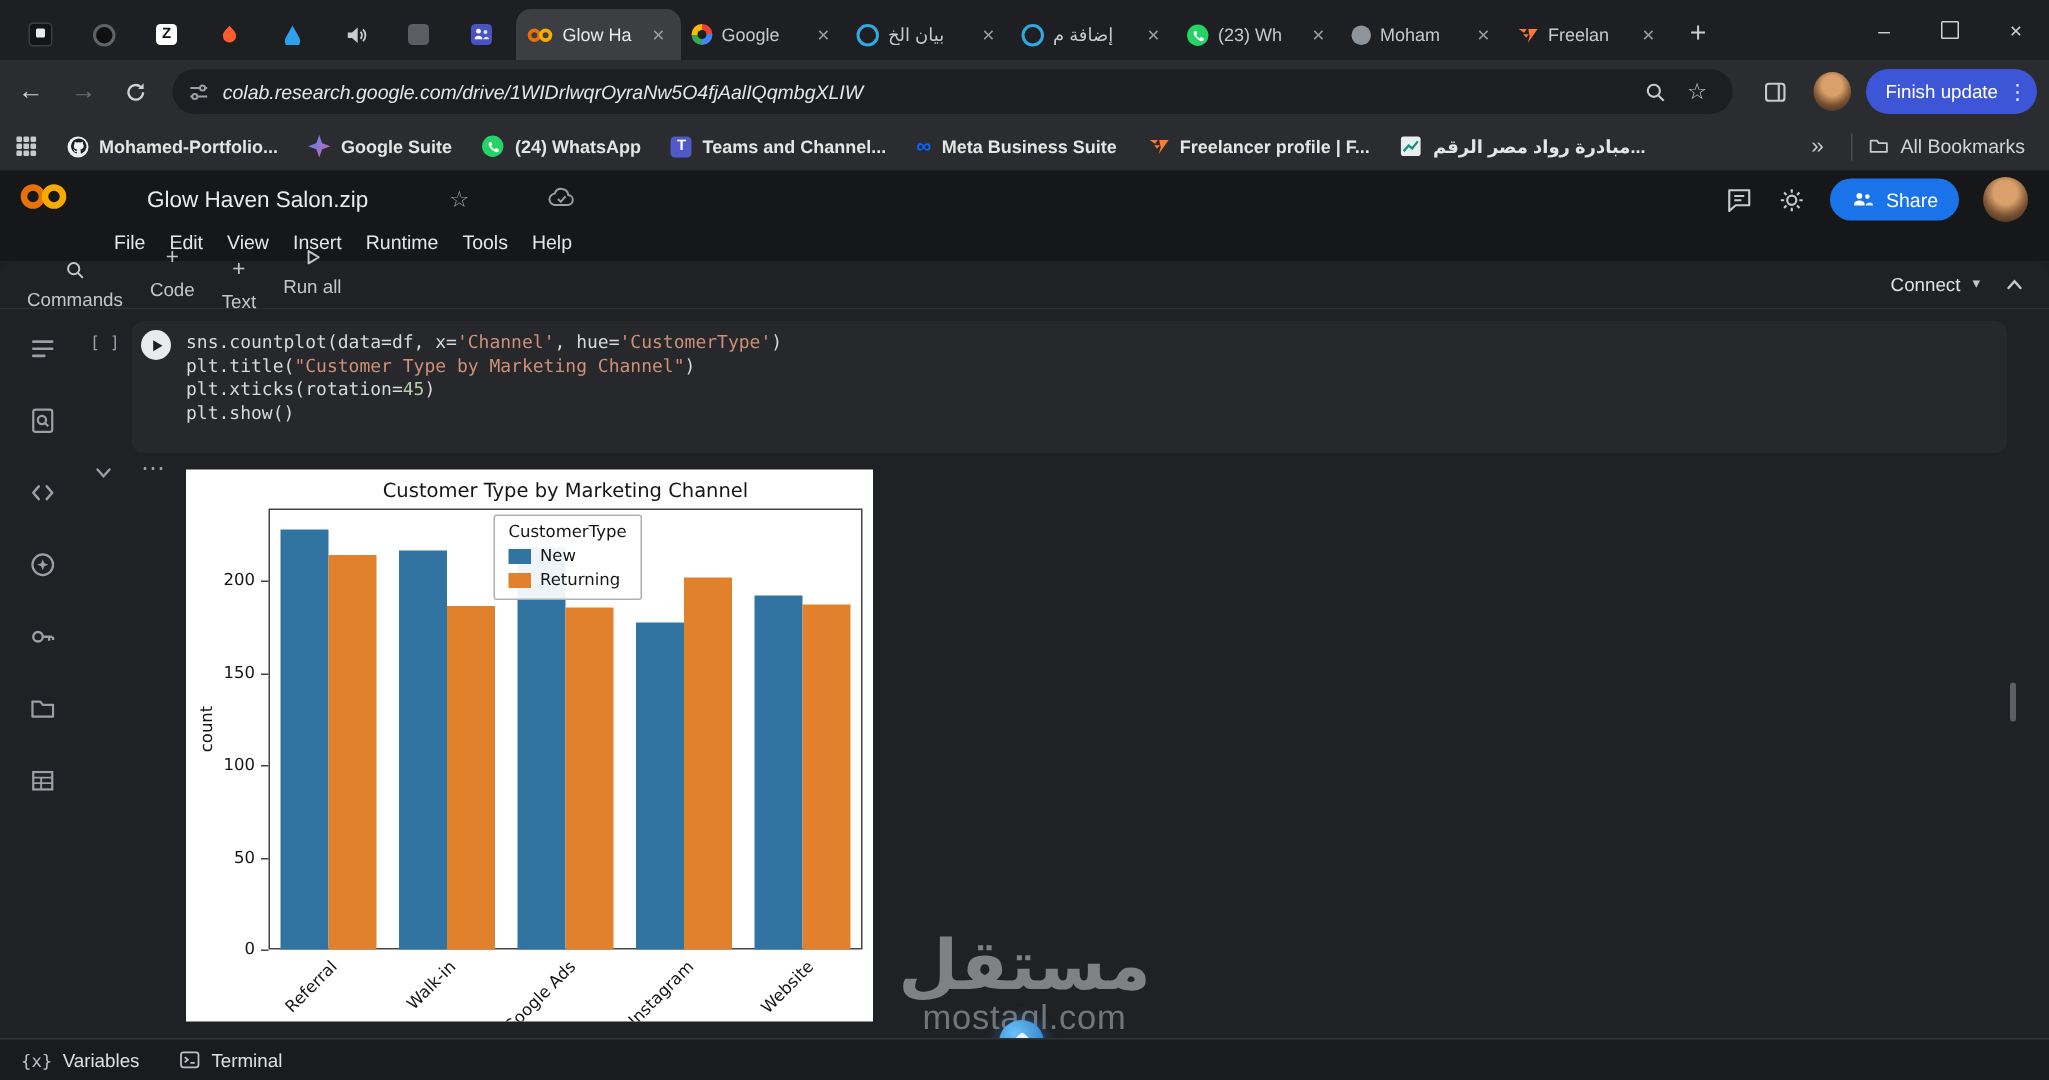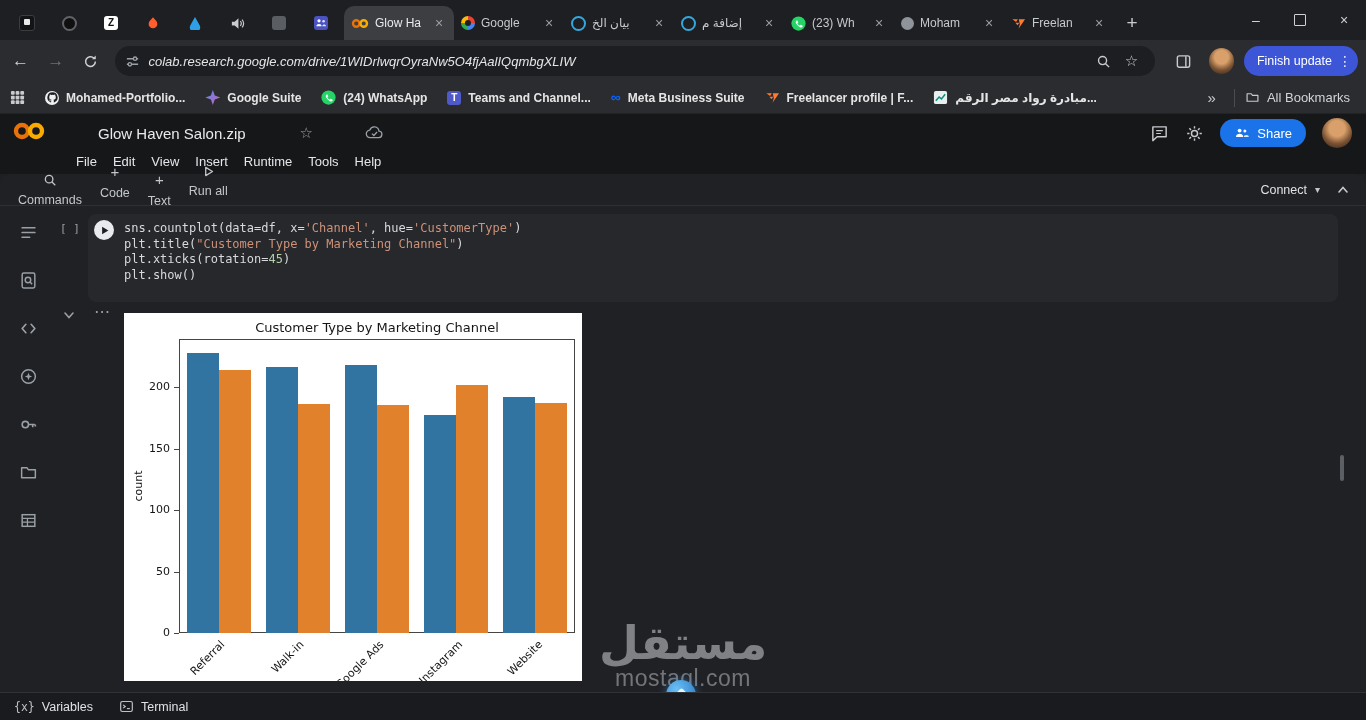--- a/index.html
+++ b/index.html
@@ -561,20 +561,31 @@
         <div class="bar" style="left:300.2px;top:102.3px;width:32px;height:217.7px;background:#3274a1"></div>
         <div class="bar" style="left:332.2px;top:71.5px;width:32px;height:248.5px;background:#e1812c"></div>
         <div class="xtickwrap" style="left:332.2px;top:325px">
           <span>Instagram</span>
         </div>
         <div class="bar" style="left:379.4px;top:83.8px;width:32px;height:236.2px;background:#3274a1"></div>
         <div class="bar" style="left:411.4px;top:90.0px;width:32px;height:230.0px;background:#e1812c"></div>
         <div class="xtickwrap" style="left:411.4px;top:325px">
           <span>Website</span>
         </div>
+        <div class="legend">
+          <div class="lgtitle">CustomerType</div>
+          <div class="lgrow">
+            <span class="lgsw" style="background:#3274a1"></span>
+            <span>New</span>
+          </div>
+          <div class="lgrow">
+            <span class="lgsw" style="background:#e1812c"></span>
+            <span>Returning</span>
+          </div>
+        </div>
       </div>
 
     <div class="watermark">
       <div class="wm-ar">مستقل</div>
       <div class="wm-dom">mostaql.com</div>
     </div>
     <div class="wmbadge">
         <div class="wmdiamond"></div>
       </div>
 

